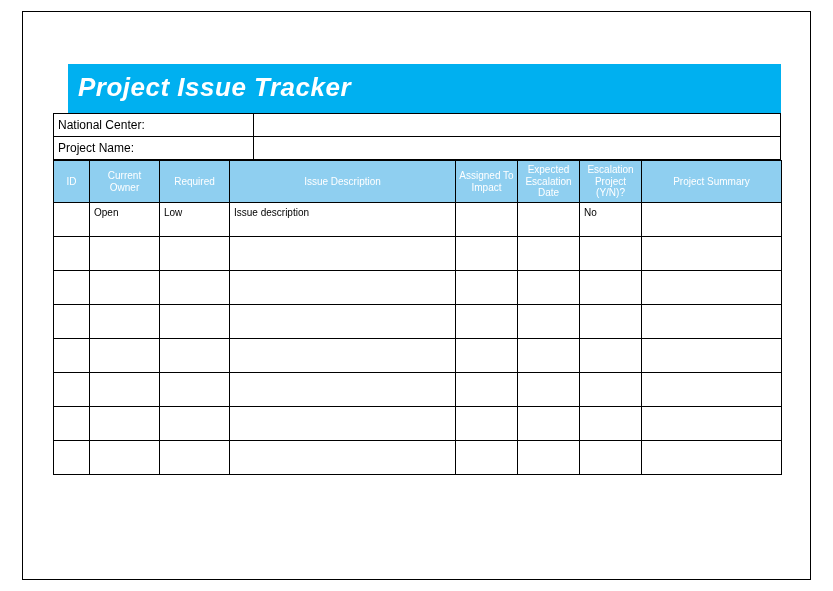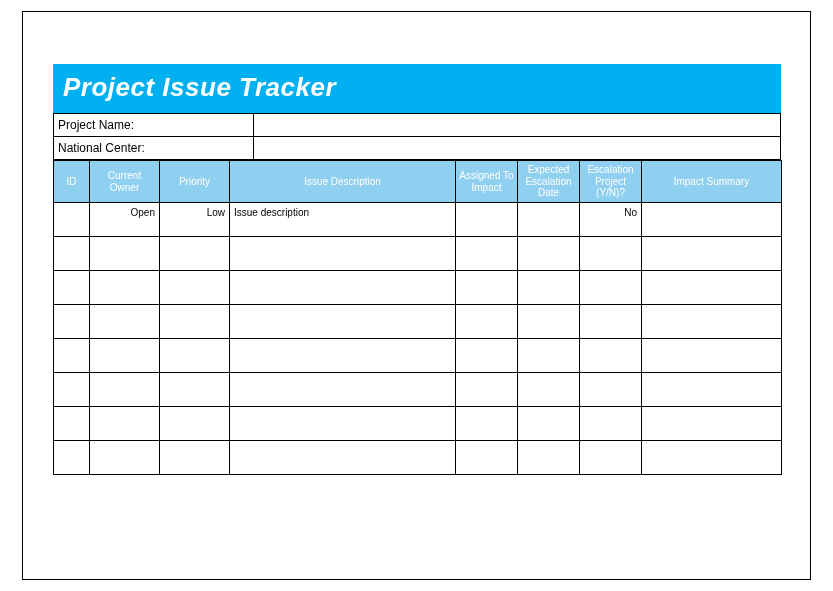--- a/index.html
+++ b/index.html
@@ -28,20 +28,21 @@
     width: 728px;
   }
   .title-bar {
     background: #00b0f0;
     color: #fff;
     font-size: 26px;
     font-weight: bold;
     padding: 8px 10px 10px 10px;
     font-style: italic;
     letter-spacing: 0.5px;
+    margin-left: 15px;
   }
   table {
     border-collapse: collapse;
     width: 100%;
     table-layout: fixed;
   }
   .meta td {
     border: 1px solid #000;
     font-size: 12px;
     padding: 4px 4px;
@@ -63,42 +64,42 @@
   }
   .hdr-text { display:block; }
   .data td {
     border: 1px solid #000;
     font-size: 10px;
     padding: 4px 4px;
     height: 34px;
     vertical-align: top;
     background: #fff;
   }
-  .center { text-align: right; }
+  .center { text-align: left; }
 </style>
 </head>
 <body>
 
 <div class="page-frame">
   <div class="content">
 
     <div class="title-bar">Project Issue Tracker</div>
 
     <table>
       <colgroup>
         <col style="width:200px">
         <col>
       </colgroup>
       <tbody>
           <tr class="meta">
-        <td>Project Name:</td>
+        <td>National Center:</td>
         <td></td>
       </tr>
       <tr class="meta">
-        <td>National Center:</td>
+        <td>Project Name:</td>
         <td></td>
       </tr>
     </tbody>
       </table>
 
     <table>
       <colgroup>
         <col style="width:36px">
         <col style="width:70px">
         <col style="width:70px">
@@ -110,36 +111,36 @@
       </colgroup>
       <tbody>
           <tr class="hdr">
         <td>
               <span class="hdr-text">ID</span>
             </td>
         <td>
               <span class="hdr-text">Current Owner</span>
             </td>
         <td>
-              <span class="hdr-text">Priority</span>
+              <span class="hdr-text">Required</span>
             </td>
         <td>
               <span class="hdr-text">Issue Description</span>
             </td>
         <td>
               <span class="hdr-text">Assigned To Impact</span>
             </td>
         <td>
               <span class="hdr-text">Expected Escalation Date</span>
             </td>
         <td>
               <span class="hdr-text">Escalation Project (Y/N)?</span>
             </td>
         <td>
-              <span class="hdr-text">Impact Summary</span>
+              <span class="hdr-text">Project Summary</span>
             </td>
       </tr>
       </tbody>
         <tbody id="rows-body">
           <tr class="data">
             <td class="center"></td>
             <td class="center">Open</td>
             <td class="center">Low</td>
             <td class="">Issue description</td>
             <td class="center"></td>

